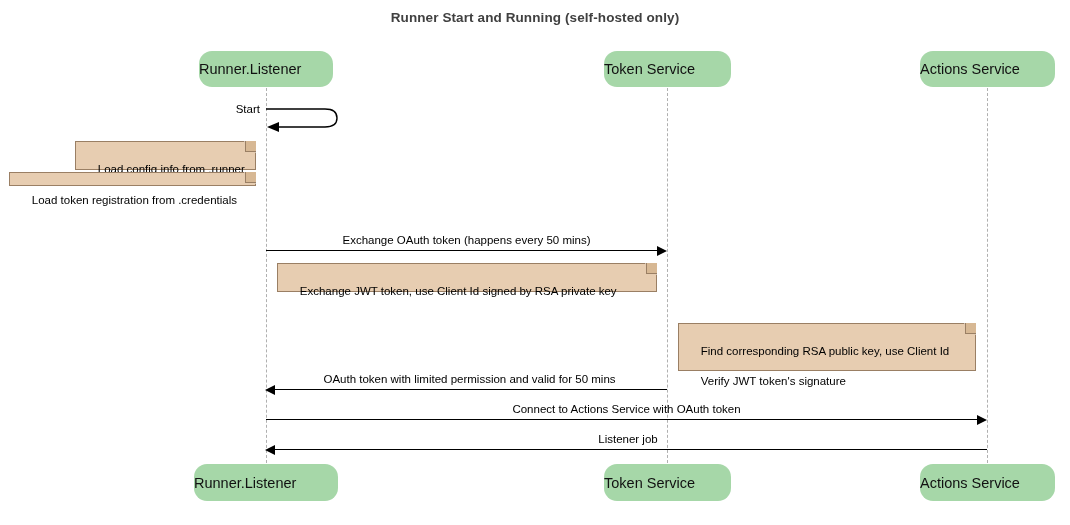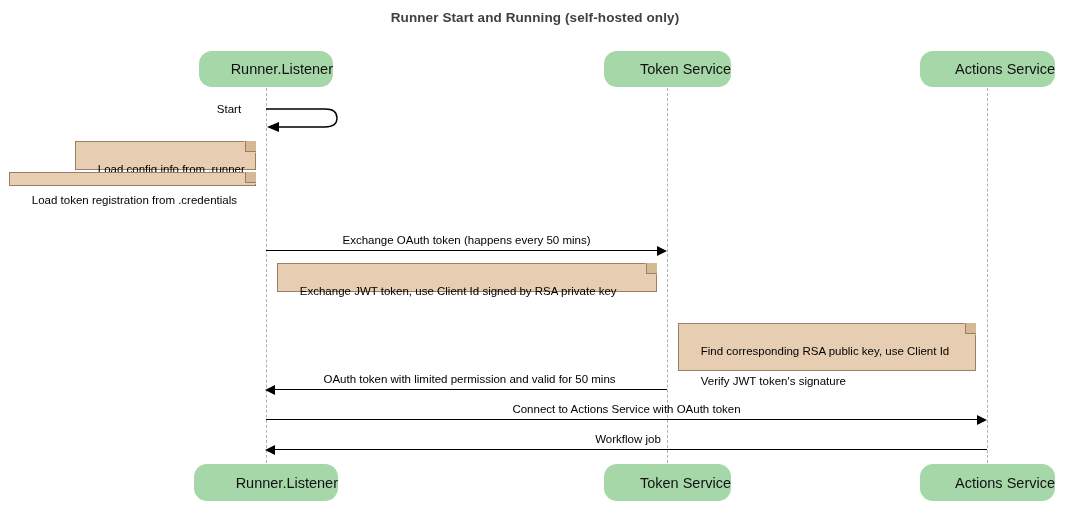--- a/index.html
+++ b/index.html
@@ -41,21 +41,21 @@
     border-left: 1px dashed #b0b0b0;
   }
 
   
   .participant {
     position: absolute;
     background: #a6d7a8;
     border-radius: 13px;
     display: flex;
     align-items: center;
-    justify-content: flex-end;
+    justify-content: flex-start;
     font-size: 14.5px;
     color: #111;
     box-sizing: border-box;
     white-space: nowrap;
   }
 
   
   .note {
     position: absolute;
     background: #e7cdb1;
@@ -147,21 +147,21 @@
   <div class="participant" style="left:194px; top:464px; width:144px; height:37px;">
     <span>Runner.Listener</span>
   </div>
   <div class="participant" style="left:604px; top:464px; width:127px; height:37px;">
     <span>Token Service</span>
   </div>
   <div class="participant" style="left:920px; top:464px; width:135px; height:37px;">
     <span>Actions Service</span>
   </div>
 
-  <div class="msg-label" style="left:198px; top:103px; width:62px; ">Start</div>
+  <div class="msg-label" style="left:198px; top:103px; width:62px; text-align:right;">Start</div>
   <div class="self-loop" style="left:263px; top:101px;">
     <svg width="86" height="34" viewBox="0 0 86 34">
       <path d="M3,8 L62,8 Q74,8 74,17 Q74,26 62,26 L16,26" fill="none" stroke="#000" stroke-width="1.4"></path>
       <polygon points="16,21 4,26 16,31" fill="#000"></polygon>
     </svg>
   </div>
 
   <div class="note" style="left:75px; top:141px; width:181px; height:29px;">
     <span>Load config info from .runner</span>
     <span class="fold-mask"></span>
@@ -192,17 +192,17 @@
   </div>
 
   <div class="msg-label" style="left:272px; top:373px; width:395px;">OAuth token with limited permission and valid for 50 mins</div>
   <div class="msg-line" style="left:275px; top:389px; width:392px;"></div>
   <div class="arrowhead left" style="left:265px; top:384.5px;"></div>
 
   <div class="msg-label" style="left:266px; top:403px; width:721px;">Connect to Actions Service with OAuth token</div>
   <div class="msg-line" style="left:266px; top:419px; width:714px;"></div>
   <div class="arrowhead right" style="left:977px; top:414.5px;"></div>
 
-  <div class="msg-label" style="left:272px; top:433px; width:712px;">Workflow job</div>
+  <div class="msg-label" style="left:272px; top:433px; width:712px;">Listener job</div>
   <div class="msg-line" style="left:275px; top:449px; width:712px;"></div>
   <div class="arrowhead left" style="left:265px; top:444.5px;"></div>
 
 </div>
 
 </body></html>

